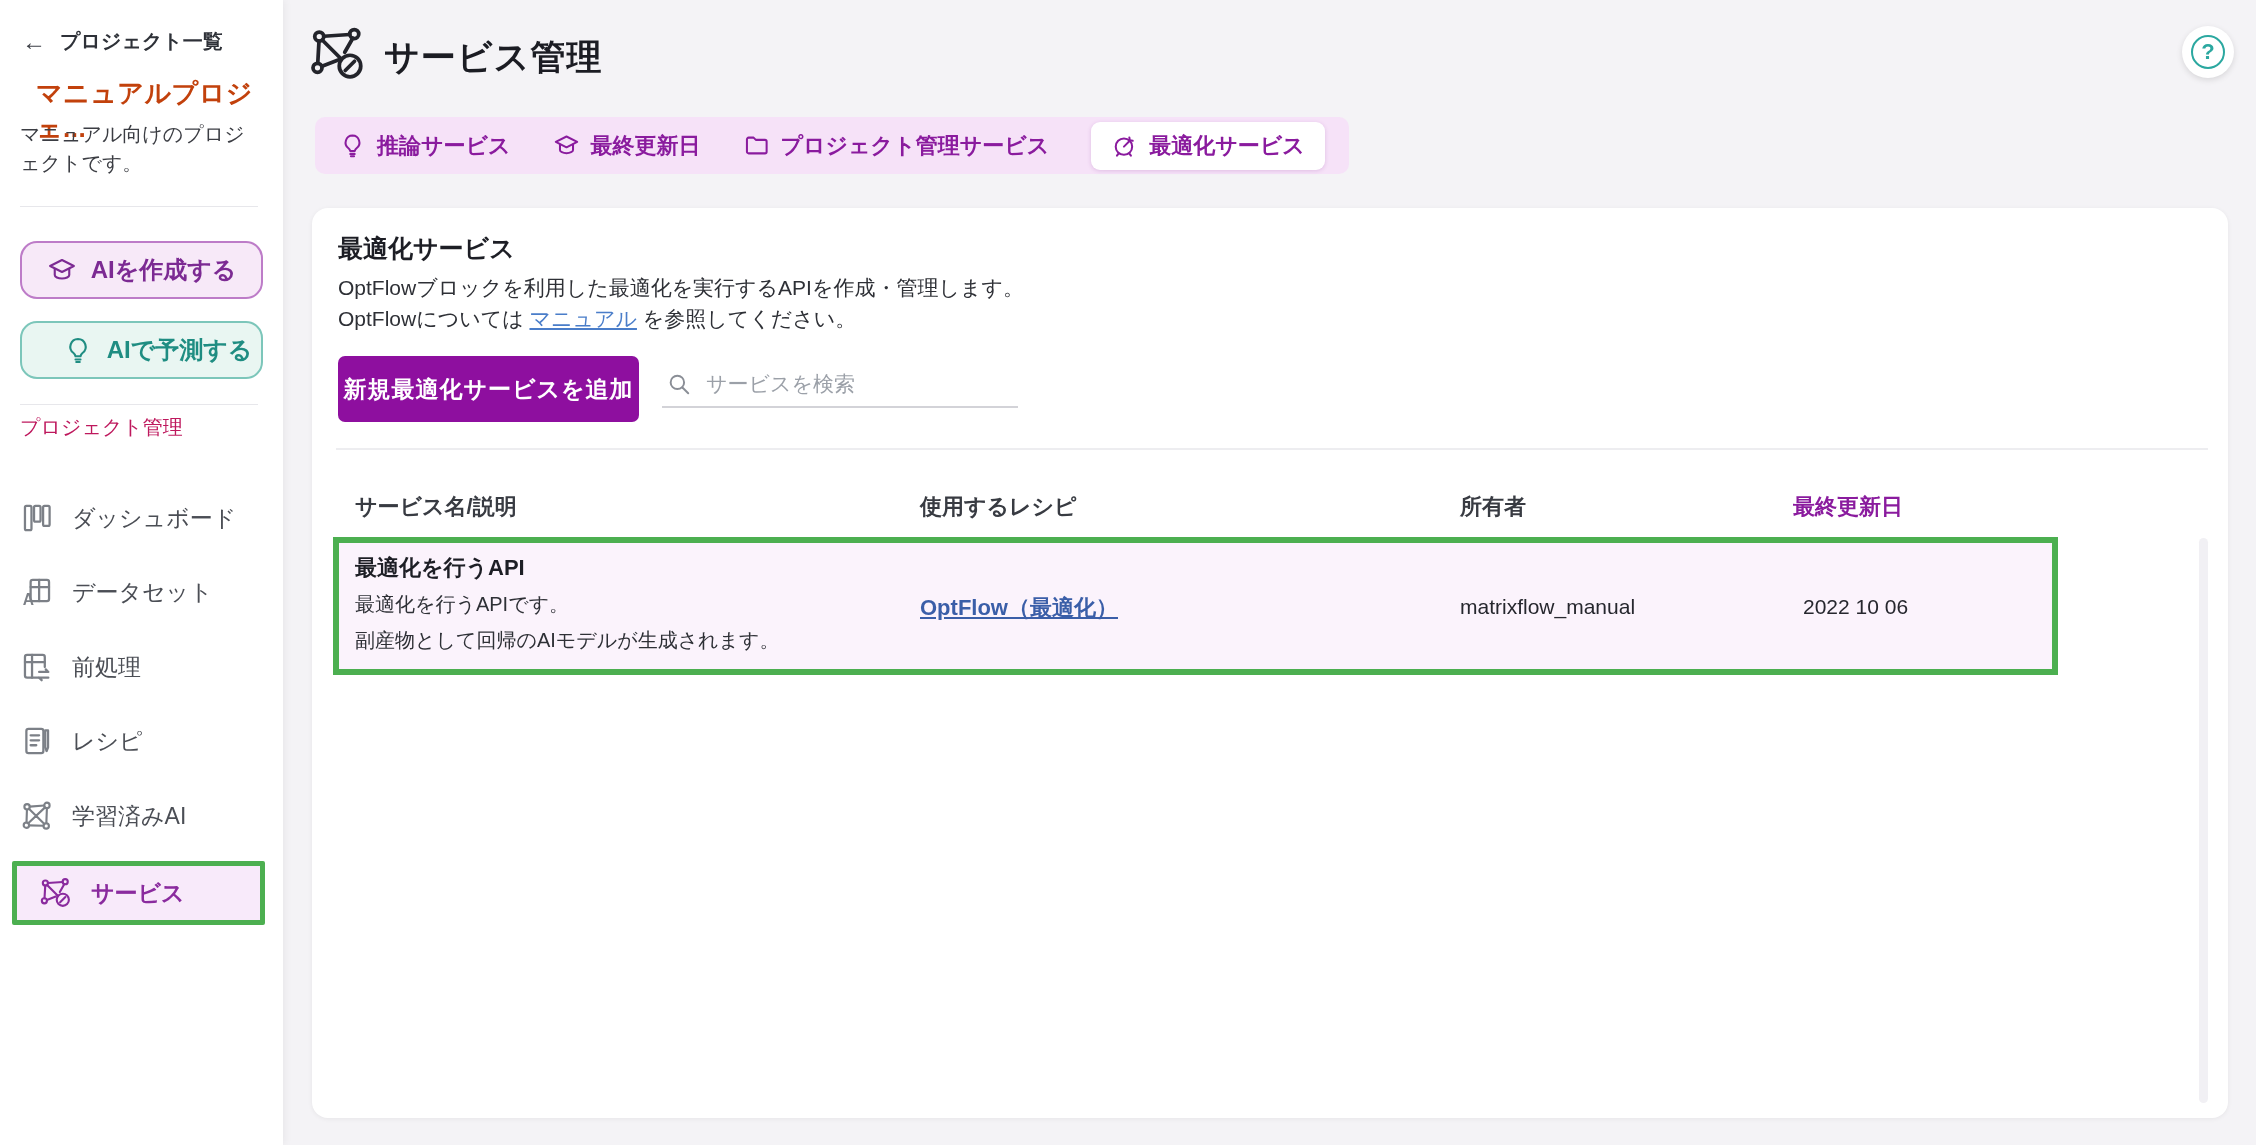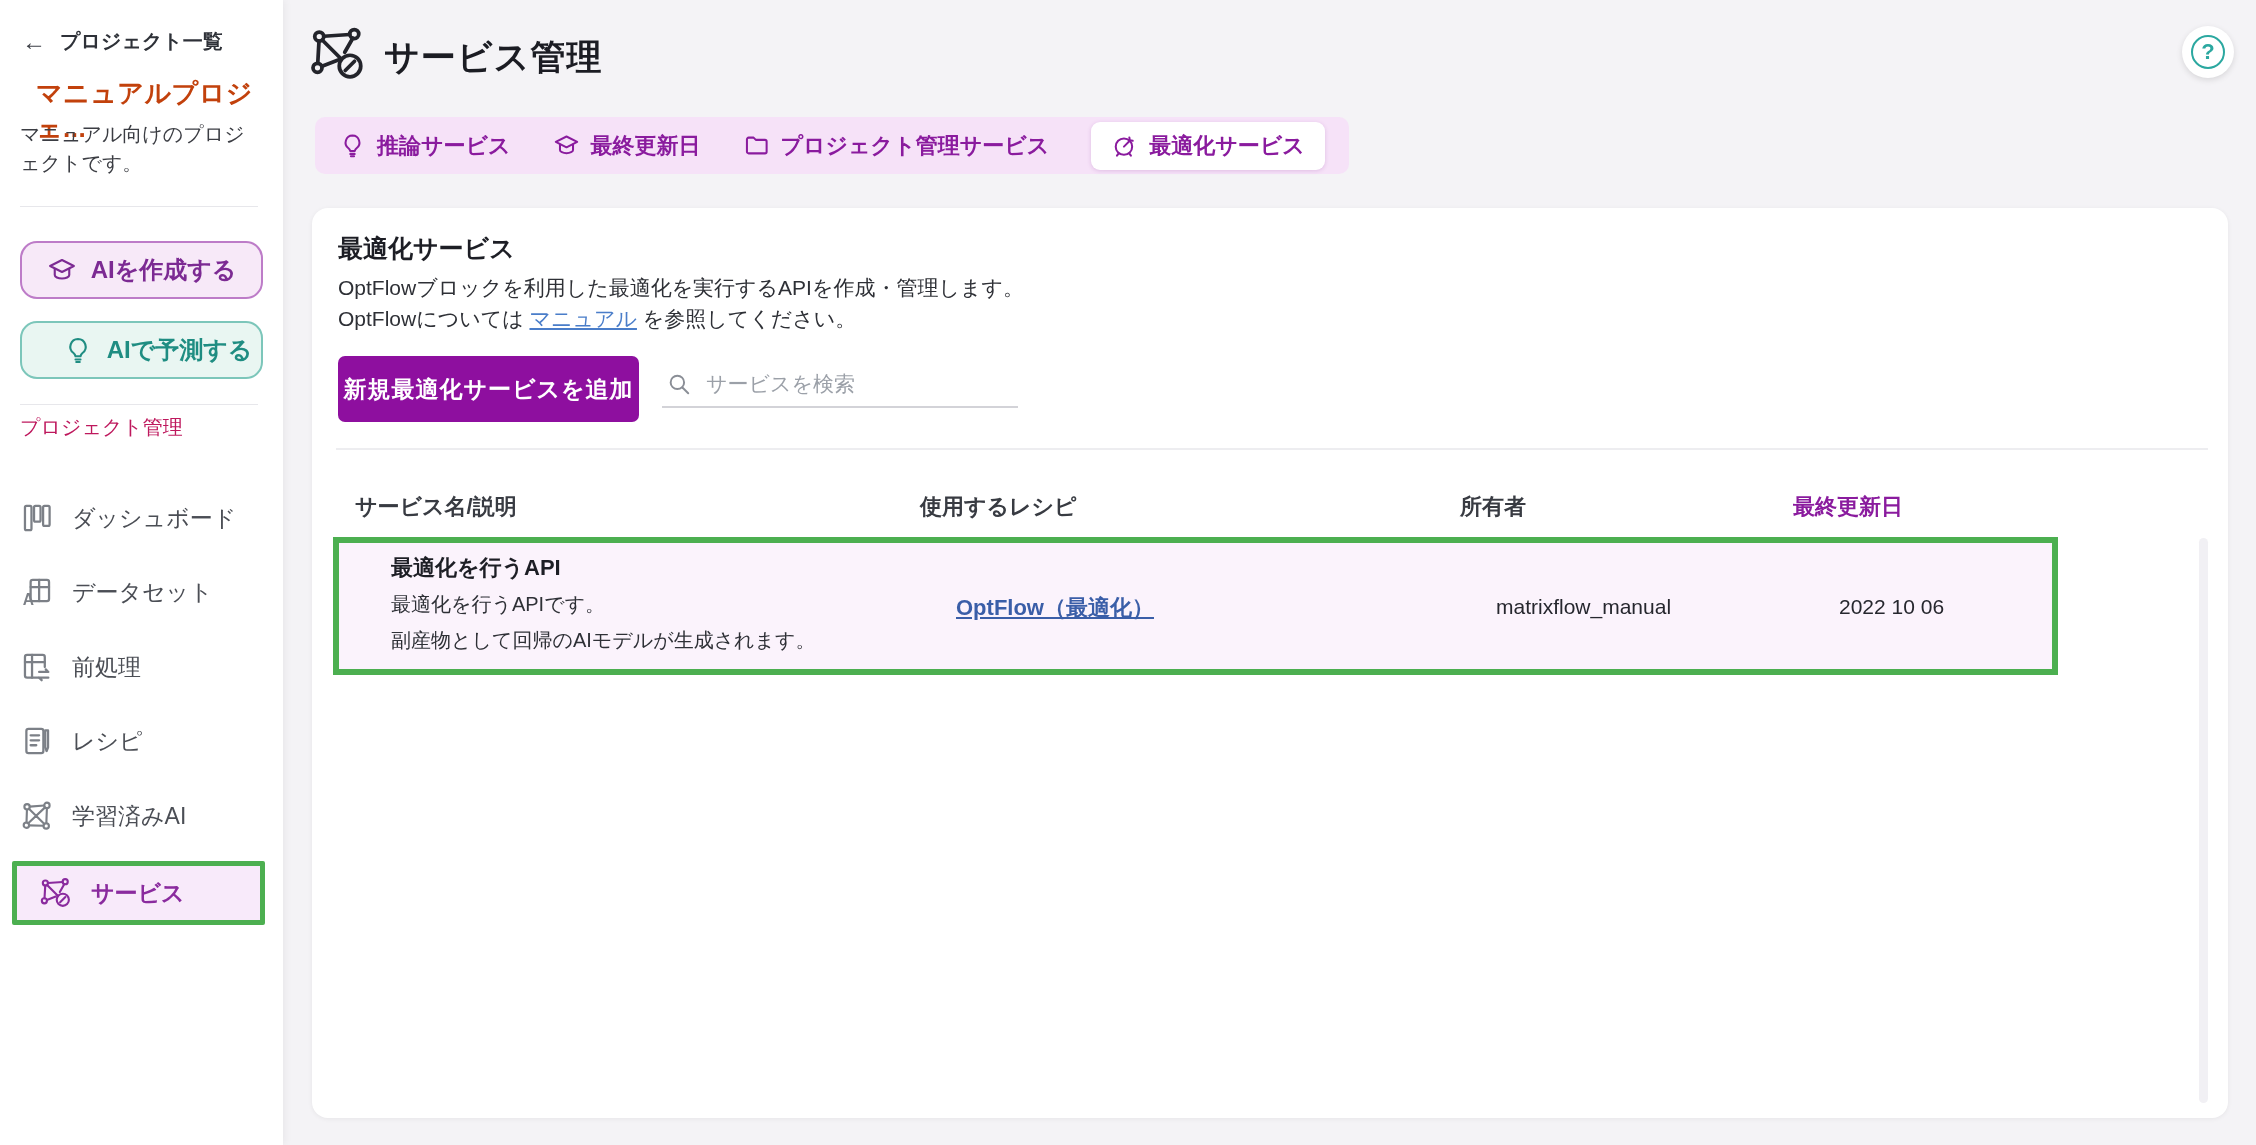--- a/index.html
+++ b/index.html
@@ -82,21 +82,21 @@
   .toolbar-divider { left:24px; top:240px; width:1872px; height:2px; background:#ededf0; }
 
   
   .thead { top:284px; font-size:22px; font-weight:bold; color:#383b42; }
   .th { position:absolute; top:0; white-space:nowrap; }
   .th-sort { color:#8a1b9e; display:flex; align-items:center; gap:10px; cursor:pointer;flex-direction:column; }
   .th-sort svg { width:22px; height:22px; }
 
   .row-box { left:21px; top:329px; width:1725px; height:138px;
     background:#fbf3fc; border:6px solid #4caf50; cursor:pointer; }
-  .row-box .cell { position:absolute; white-space:nowrap;margin-left:36px; }
+  .row-box .cell { position:absolute; white-space:nowrap; }
   .row-name { left:16px; top:10px; font-size:22px; font-weight:bold; color:#1d1e25; }
   .row-desc1 { left:16px; top:48px; font-size:20px; color:#2e3036; }
   .row-desc2 { left:16px; top:84px; font-size:20px; color:#2e3036; }
   .row-recipe { left:581px; top:50px; font-size:22px; font-weight:bold;
     color:#3a5ea8; text-decoration:underline; cursor:pointer; }
   .row-owner { left:1121px; top:52px; font-size:21px; color:#26272e; }
   .row-date { left:1464px; top:52px; font-size:21px; color:#26272e; }
 
   .v-scrollbar { left:1887px; top:330px; width:9px; height:565px;
     background:#f1f0f4; border-radius:5px; }

